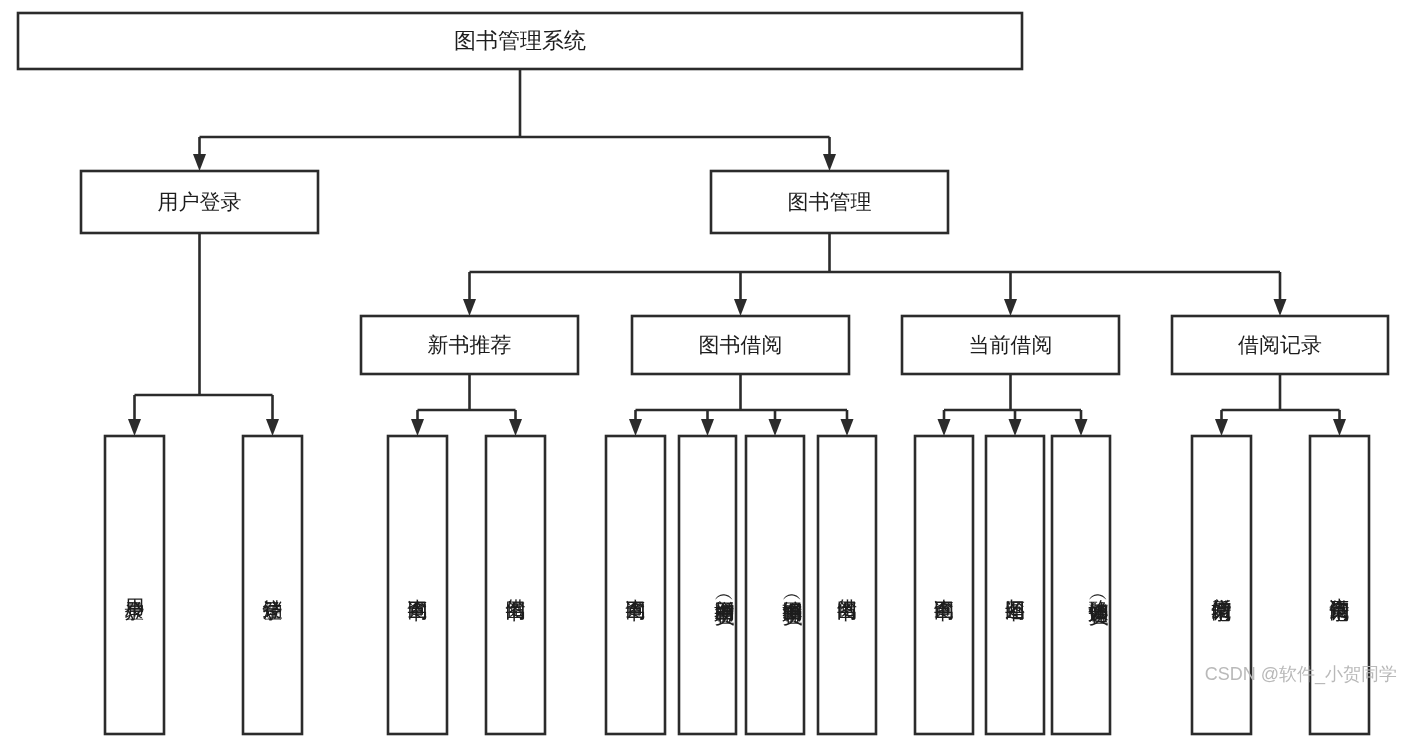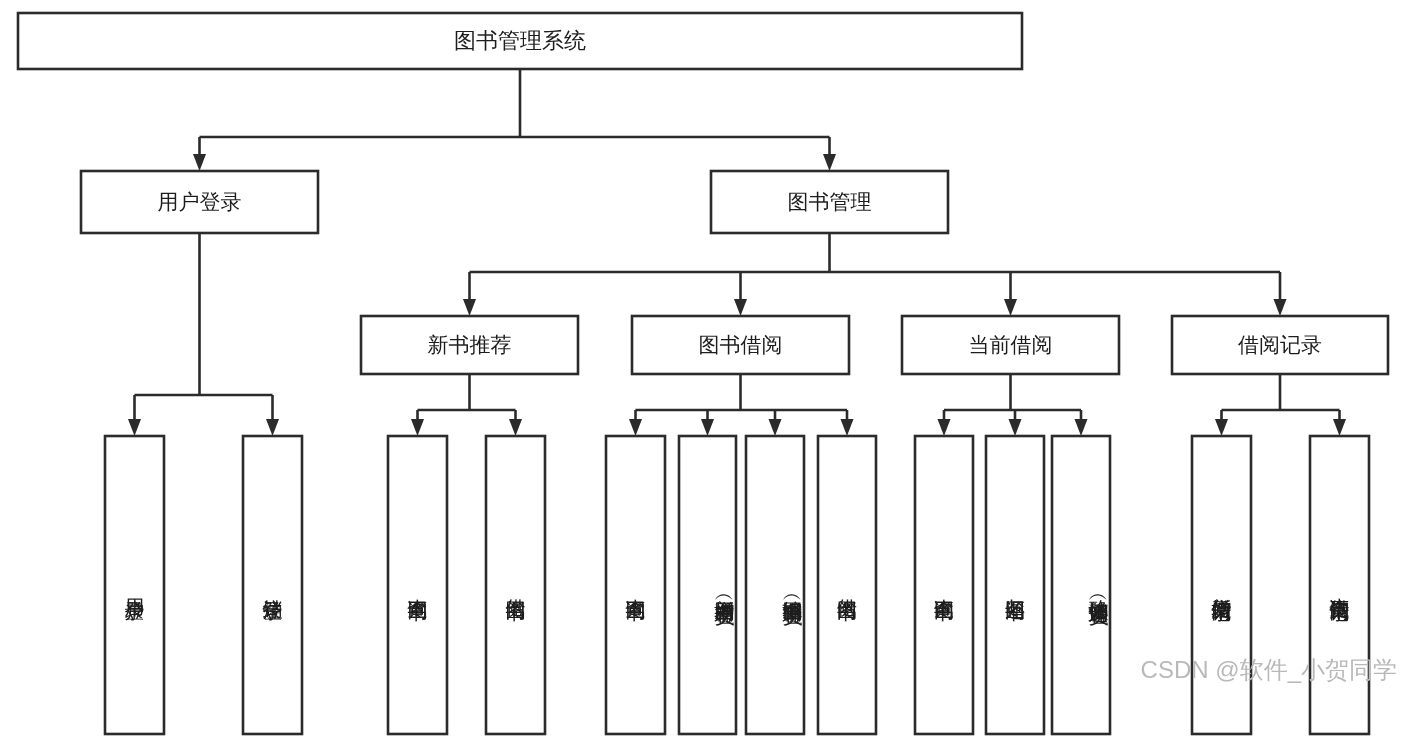--- a/index.html
+++ b/index.html
@@ -73,21 +73,21 @@
   .vlabel.align-top {
     display: flex;
     align-items: flex-start;
     justify-content: center;
   }
   .watermark {
     position: absolute;
     right: 8px;
     bottom: 6px;
     font-family: "Liberation Sans", "DejaVu Sans", sans-serif;
-    font-size: 24px;
+    font-size: 18px;
     color: #b9b9b9;
     white-space: nowrap;
     pointer-events: none;
   }
 </style>
 </head>
 <body>
 
 <div id="diagram-root">
   <svg class="diagram" id="diagram-svg" viewBox="0 0 1405 747" xmlns="http://www.w3.org/2000/svg">

